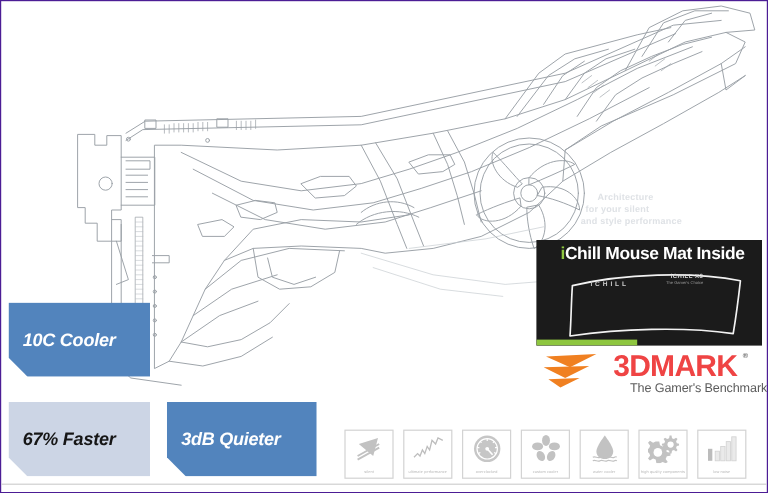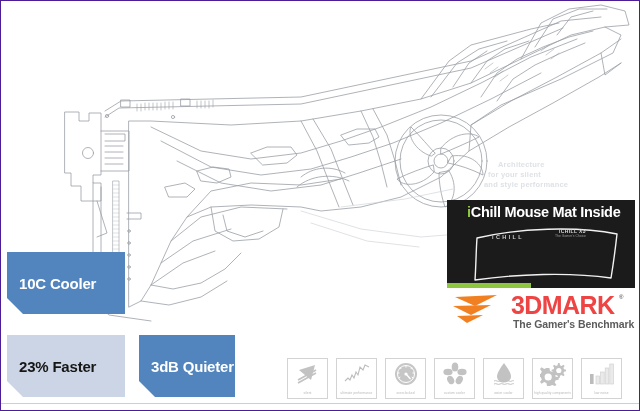--- a/index.html
+++ b/index.html
@@ -38,41 +38,42 @@
   #wm3{left:483px;top:179px;}
 
   
   .badge{
     position:absolute;
     display:flex;
     align-items:center;
     box-sizing:border-box;
     font-weight:bold;
     letter-spacing:-.2px;
+    font-style:italic;
   }
   .badge span{display:block;}
 
   #badge-cooler{
     left:6px;top:251px;width:118px;height:62px;
     background:#5284bd;
     color:#ffffff;
     font-size:15px;
     padding-left:12px;
     clip-path:polygon(0 0,100% 0,100% 100%,16px 100%,0 calc(100% - 16px));
   }
   #badge-faster{
     left:6px;top:334px;width:118px;height:62px;
     background:#ccd5e5;
     color:#161616;
     font-size:15px;
     padding-left:12px;
     clip-path:polygon(0 0,100% 0,100% 100%,16px 100%,0 calc(100% - 16px));
   }
   #badge-quieter{
-    left:138px;top:334px;width:96px;height:62px;
+    left:138px;top:334px;width:125px;height:62px;
     background:#5284bd;
     color:#ffffff;
     font-size:15px;
     padding-left:12px;
     clip-path:polygon(0 0,100% 0,100% 100%,16px 100%,0 calc(100% - 16px));
   }
 
   
   #promo{
     position:absolute;left:446px;top:199px;width:188px;height:88px;
@@ -114,22 +115,22 @@
   #mark-word{
     position:absolute;left:58px;top:-1px;
     font-size:25px;font-weight:bold;color:#ef4444;
     letter-spacing:-.6px;line-height:26px;white-space:nowrap;
   }
   #mark-reg{
     position:absolute;left:166px;top:1px;
     font-size:6px;color:#3b3b3b;
   }
   #mark-tag{
-    position:absolute;left:60px;top:25px;
-    font-size:10.5px;font-weight:bold;color:#5c5c5c;
+    position:absolute;left:72px;top:25px;
+    font-size:10.5px;font-weight:normal;color:#5c5c5c;
     letter-spacing:-.1px;white-space:nowrap;
   }
 
   
   #iconstrip{
     position:absolute;left:286px;top:357px;
     display:flex;gap:8px;align-items:flex-start;
   }
   .feature{
     width:41px;height:41px;
@@ -264,21 +265,21 @@
   </div>
 
   <div class="watermark" id="wm1">Architecture</div>
   <div class="watermark" id="wm2">for your silent</div>
   <div class="watermark" id="wm3">and style performance</div>
 
   <div class="badge" id="badge-cooler">
     <span>10C Cooler</span>
   </div>
   <div class="badge" id="badge-faster">
-    <span>23% Faster</span>
+    <span>67% Faster</span>
   </div>
   <div class="badge" id="badge-quieter">
     <span>3dB Quieter</span>
   </div>
 
   <div id="promo">
     <div id="promo-title"><span class="lead">i</span><span>Chill Mouse Mat Inside</span></div>
 
     <div id="mat">
       <svg viewBox="0 0 148 56" xmlns="http://www.w3.org/2000/svg">

